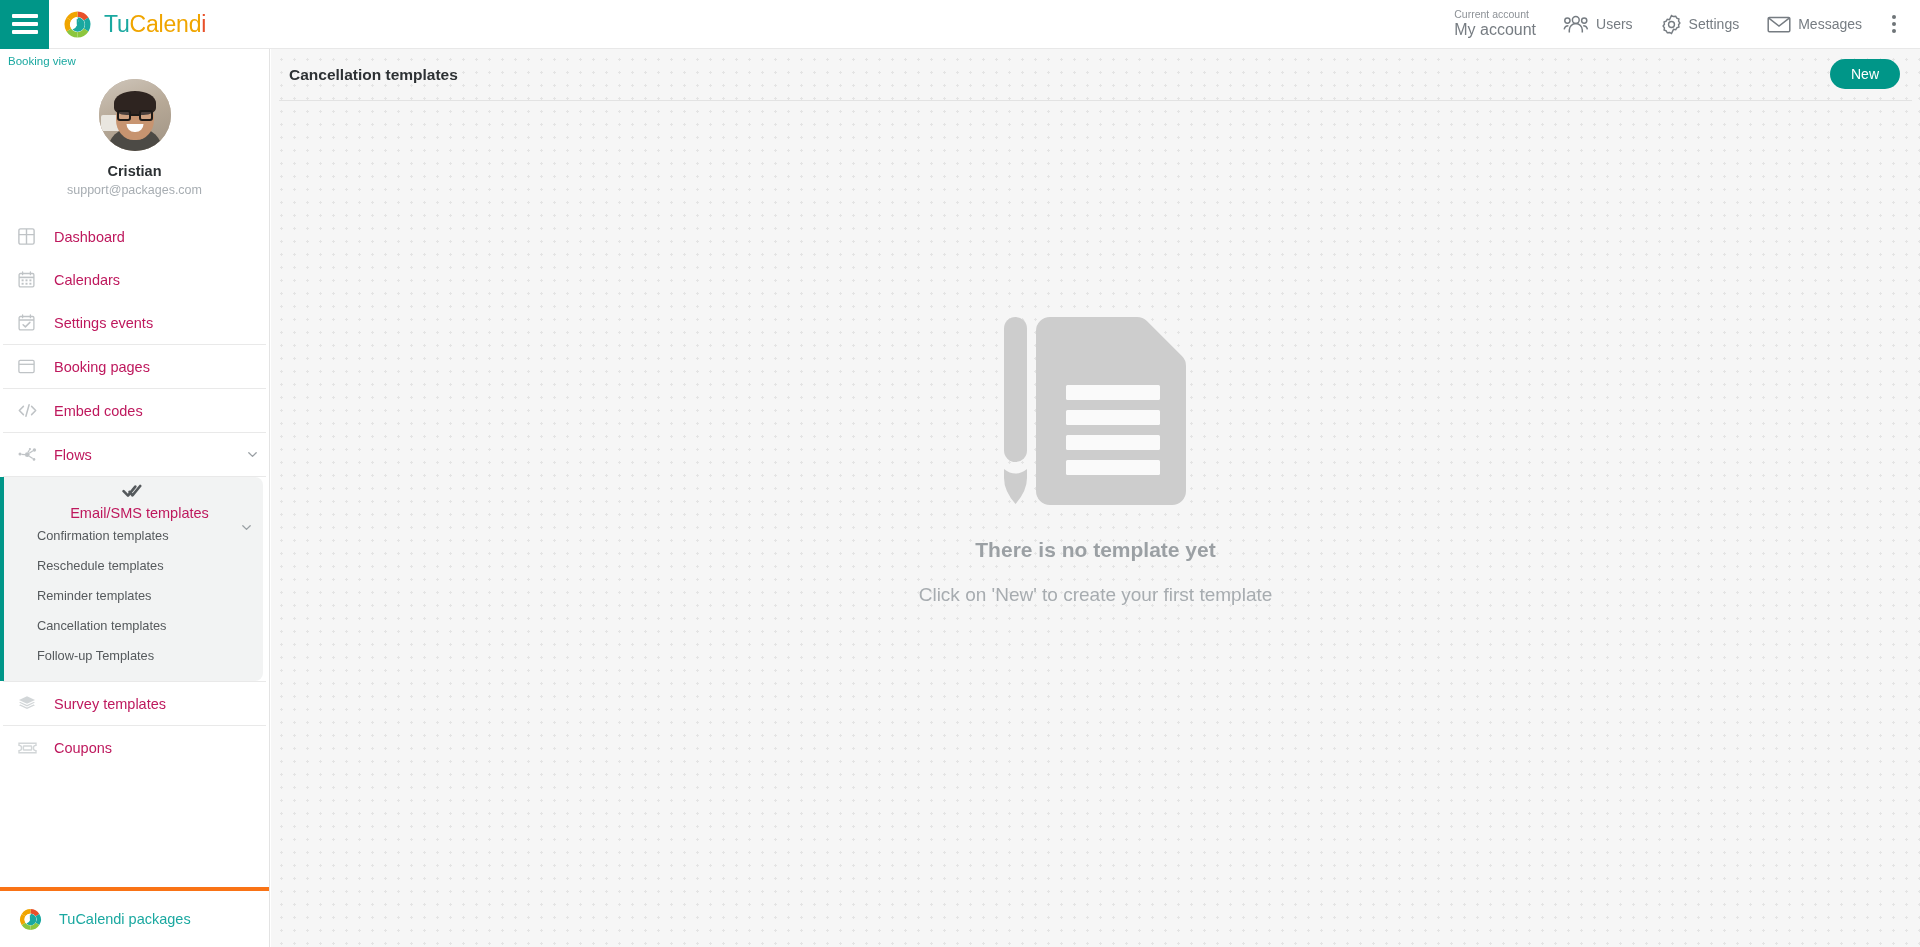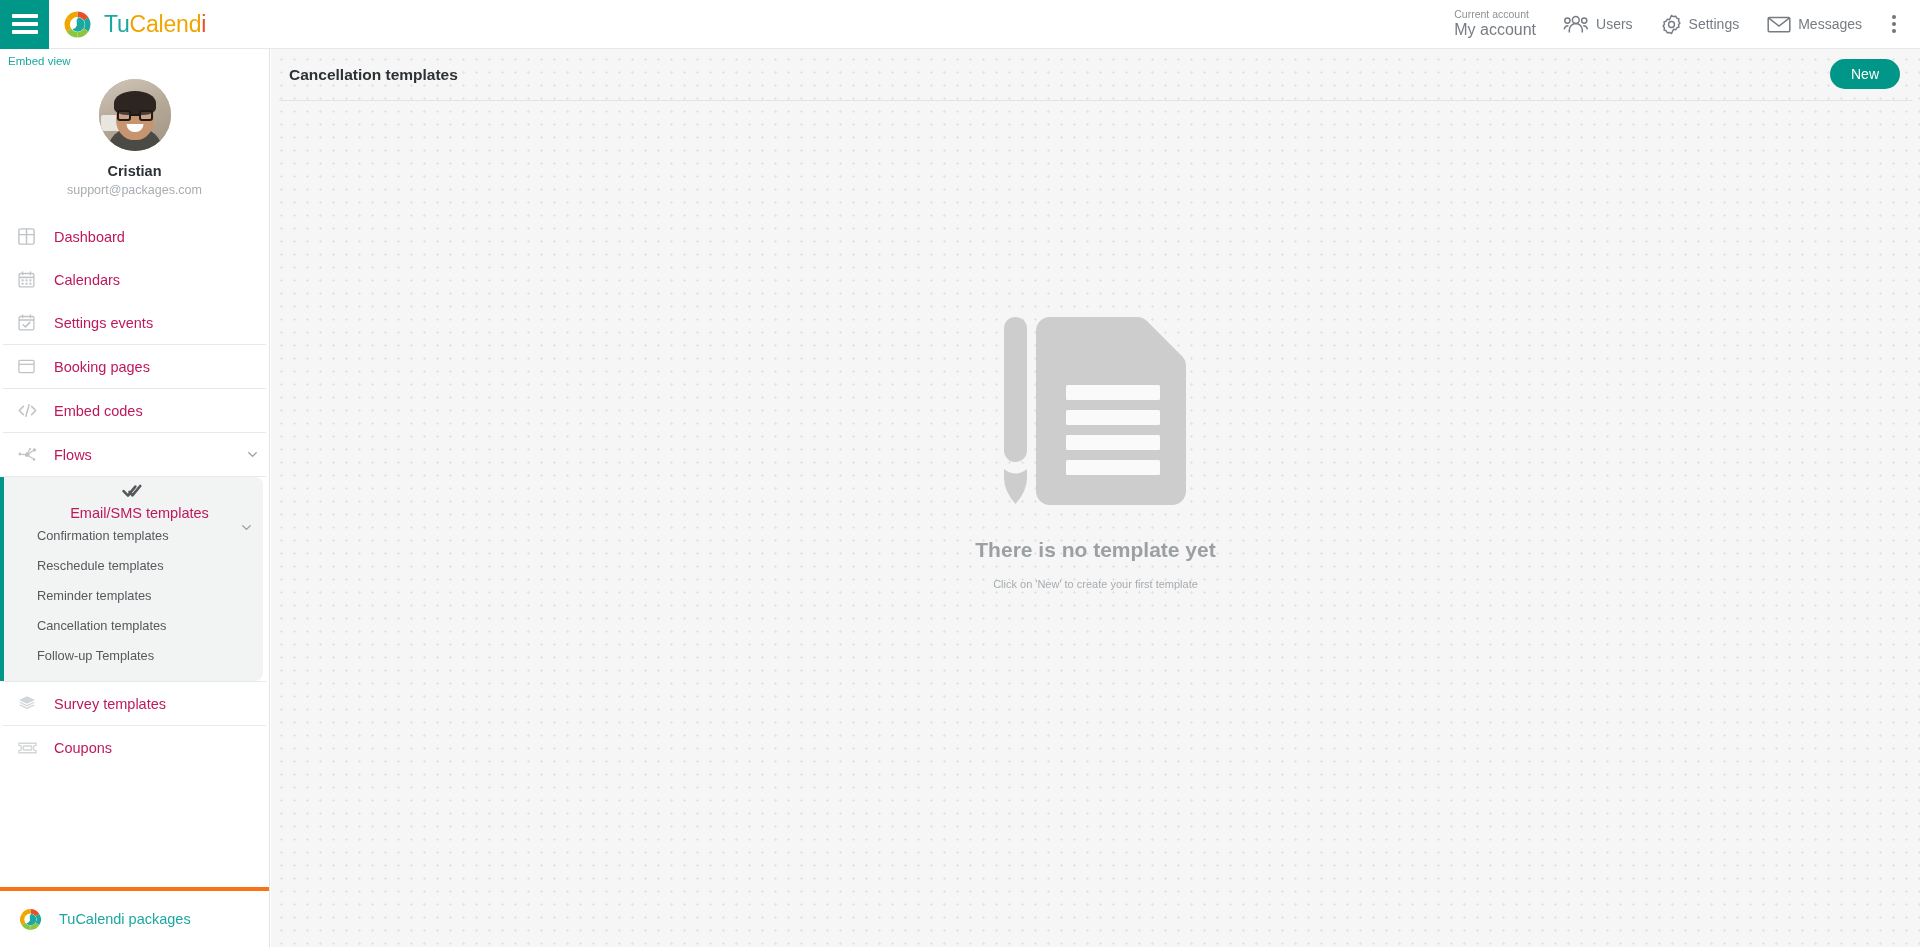--- a/index.html
+++ b/index.html
@@ -315,22 +315,22 @@
     align-items: center;
   }
   .empty-illu { width: 196px; height: 203px; display: block; }
   .empty-title {
     margin-top: 26px;
     font-size: 21px;
     font-weight: bold;
     color: #9ba0a4;
   }
   .empty-sub {
-    margin-top: 16px;
-    font-size: 11px;
+    margin-top: 22px;
+    font-size: 19px;
     color: #a7acb0;
   }
 
   .pkg-row {
     position: absolute;
     left: 0; bottom: 0;
     width: 270px;
     border-top: 4px solid #f97316;
   }
   .pkg-item {
@@ -414,21 +414,21 @@
       <i></i>
       <i></i>
       <i></i>
     </div>
 
   </div>
 </div>
 
 <div class="sidebar">
 
-  <div class="simple-view">Embed view</div>
+  <div class="simple-view">Booking view</div>
 
   <div class="profile">
     <div class="avatar">
       <div class="a-bg"></div>
       <div class="a-win"></div>
       <div class="a-shirt"></div>
       <div class="a-head"></div>
       <div class="a-hair"></div>
       <div class="a-glass">
         <i class="l"></i>

